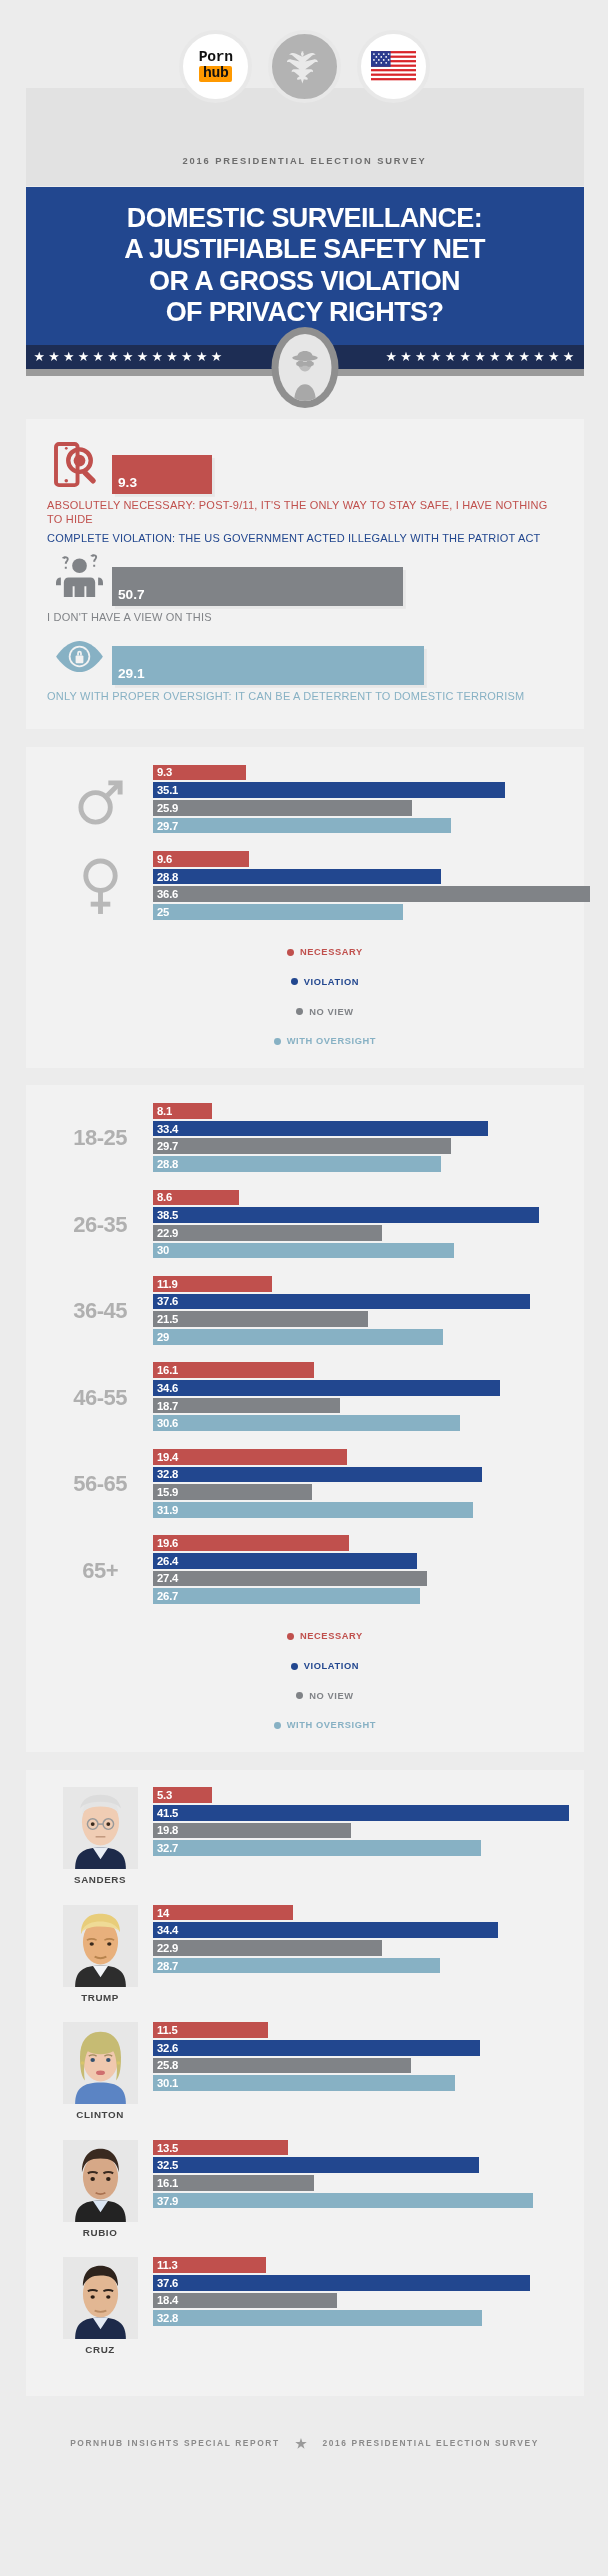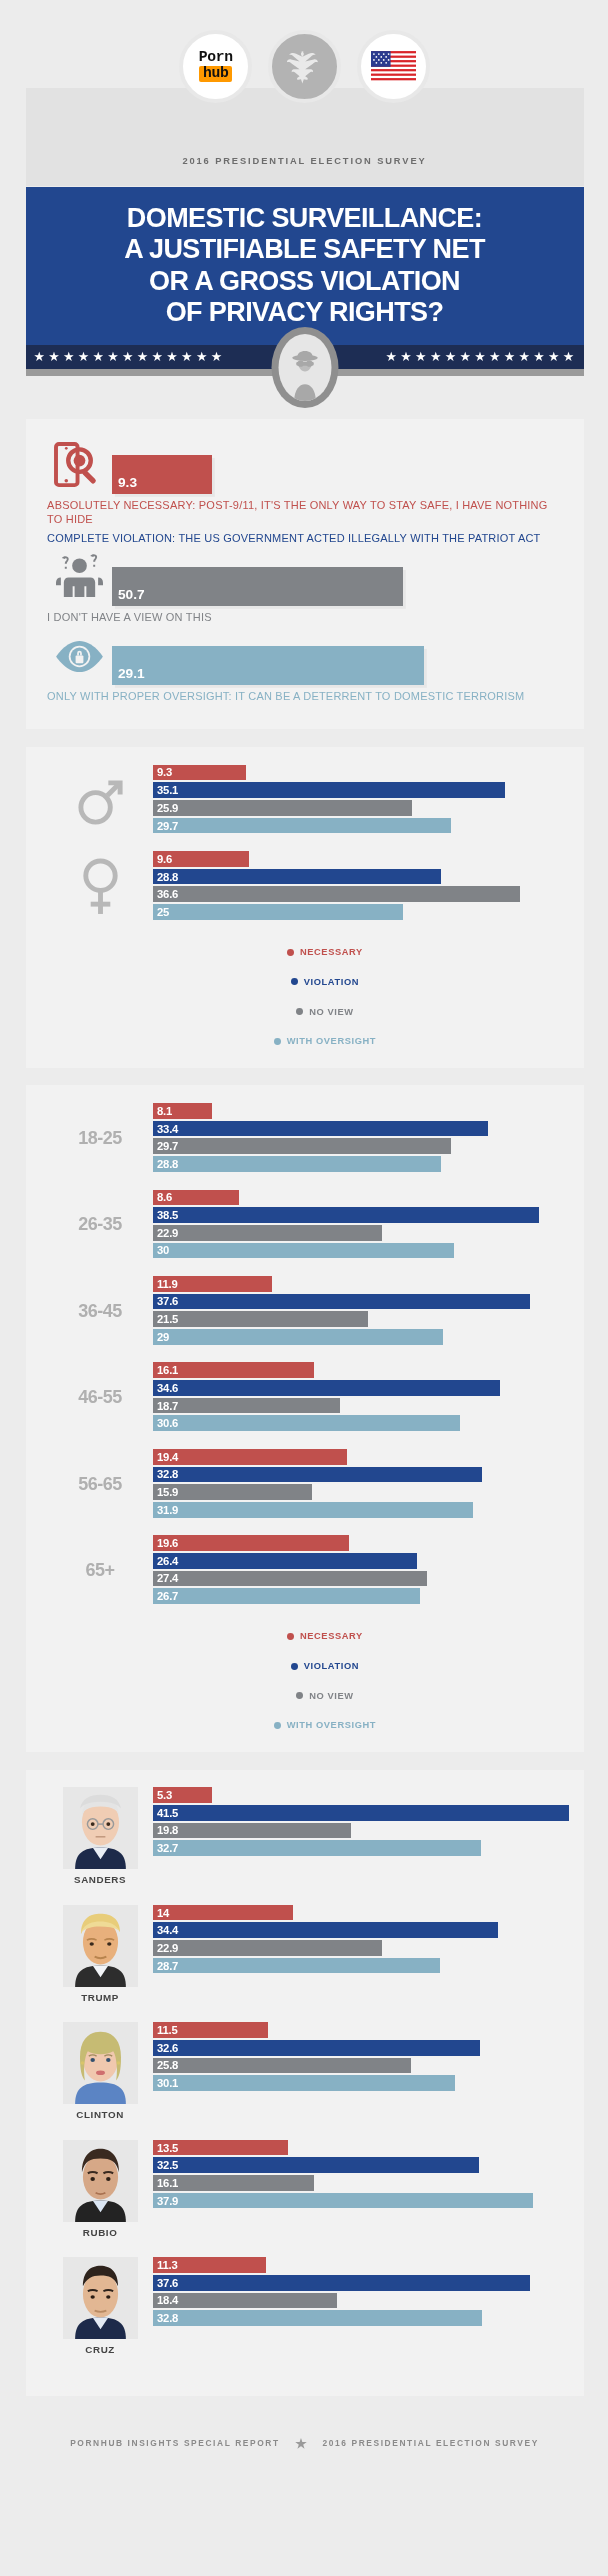--- a/index.html
+++ b/index.html
@@ -74,21 +74,21 @@
     height: 39px; display: flex; align-items: flex-end; color: #fff;
     font-size: 13.7px; font-weight: bold; padding: 0 0 3.9px 5.9px;
     box-shadow: 2.9px 2.9px 0 rgba(0,0,0,0.045);
   }
   .ov-desc { font-size: 11px; letter-spacing: 0.2px; line-height: 1.32; margin-top: 3.9px; }
 
   
   .grp { display: flex; align-items: center; margin-bottom: 15.7px; }
   .grp-label {
     flex: 0 0 106px; text-align: center; color: #b0b0b0;
-    font-size: 18px; font-weight: bold; letter-spacing: -0.5px;
+    font-size: 22px; font-weight: bold; letter-spacing: -0.5px;
   }
   .grp-label.sym { font-size: 0; }
   .grp-bars { flex: 1; }
   .bar {
     height: 15.7px; margin-bottom: 2px; color: #fff; font-size: 11.3px; font-weight: bold;
     display: flex; align-items: center; padding-left: 3.9px; letter-spacing: -0.2px;
   }
   .bar.c0 { background: #c0504d; }
   .bar.c1 { background: #22478f; }
   .bar.c2 { background: #808387; }
@@ -311,21 +311,21 @@
                 <path d="M16 49h20"></path>
               </g>
             </svg></div>
           <div class="grp-bars">
             <div class="bar c0" style="width:96px">
               <span>9.6</span>
             </div>
             <div class="bar c1" style="width:288px">
               <span>28.8</span>
             </div>
-            <div class="bar c2" style="width:367px">
+            <div class="bar c2" style="width:437px">
               <span>36.6</span>
             </div>
             <div class="bar c3" style="width:250px">
               <span>25</span>
             </div>
           </div>
         </div>
       </div>
     <div class="legend" id="legend-gender">
         <span class="legend-item">

